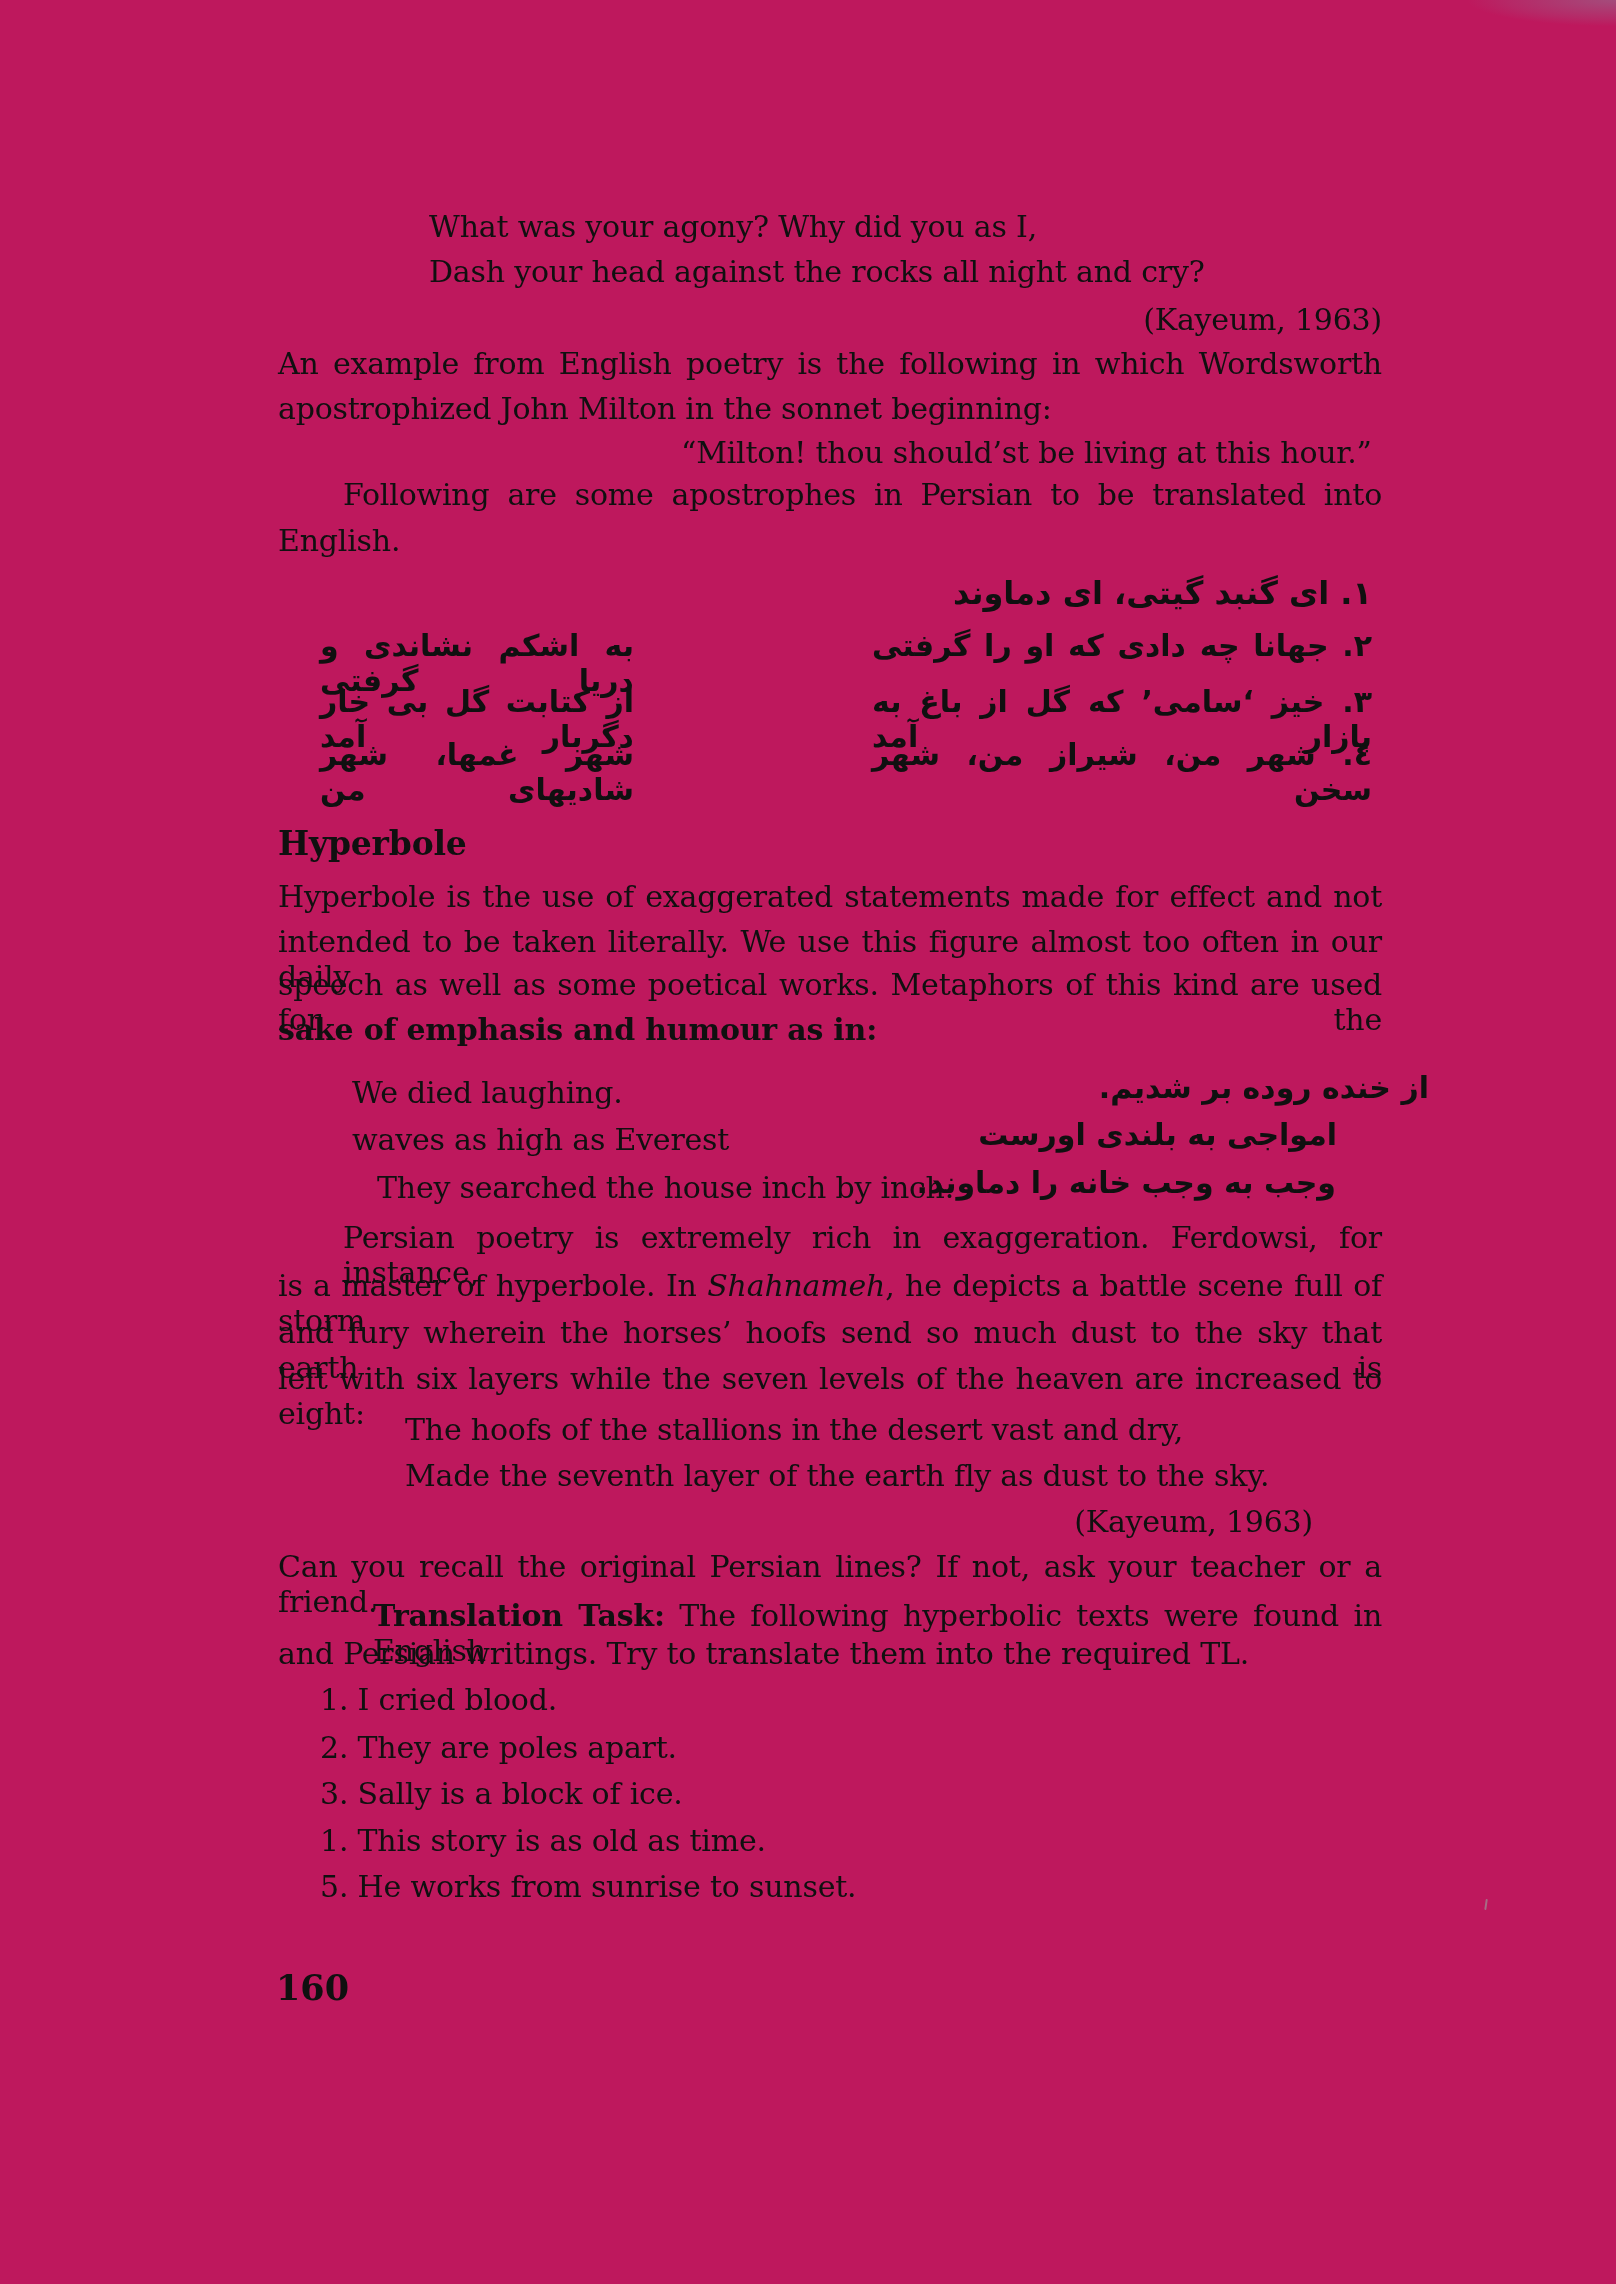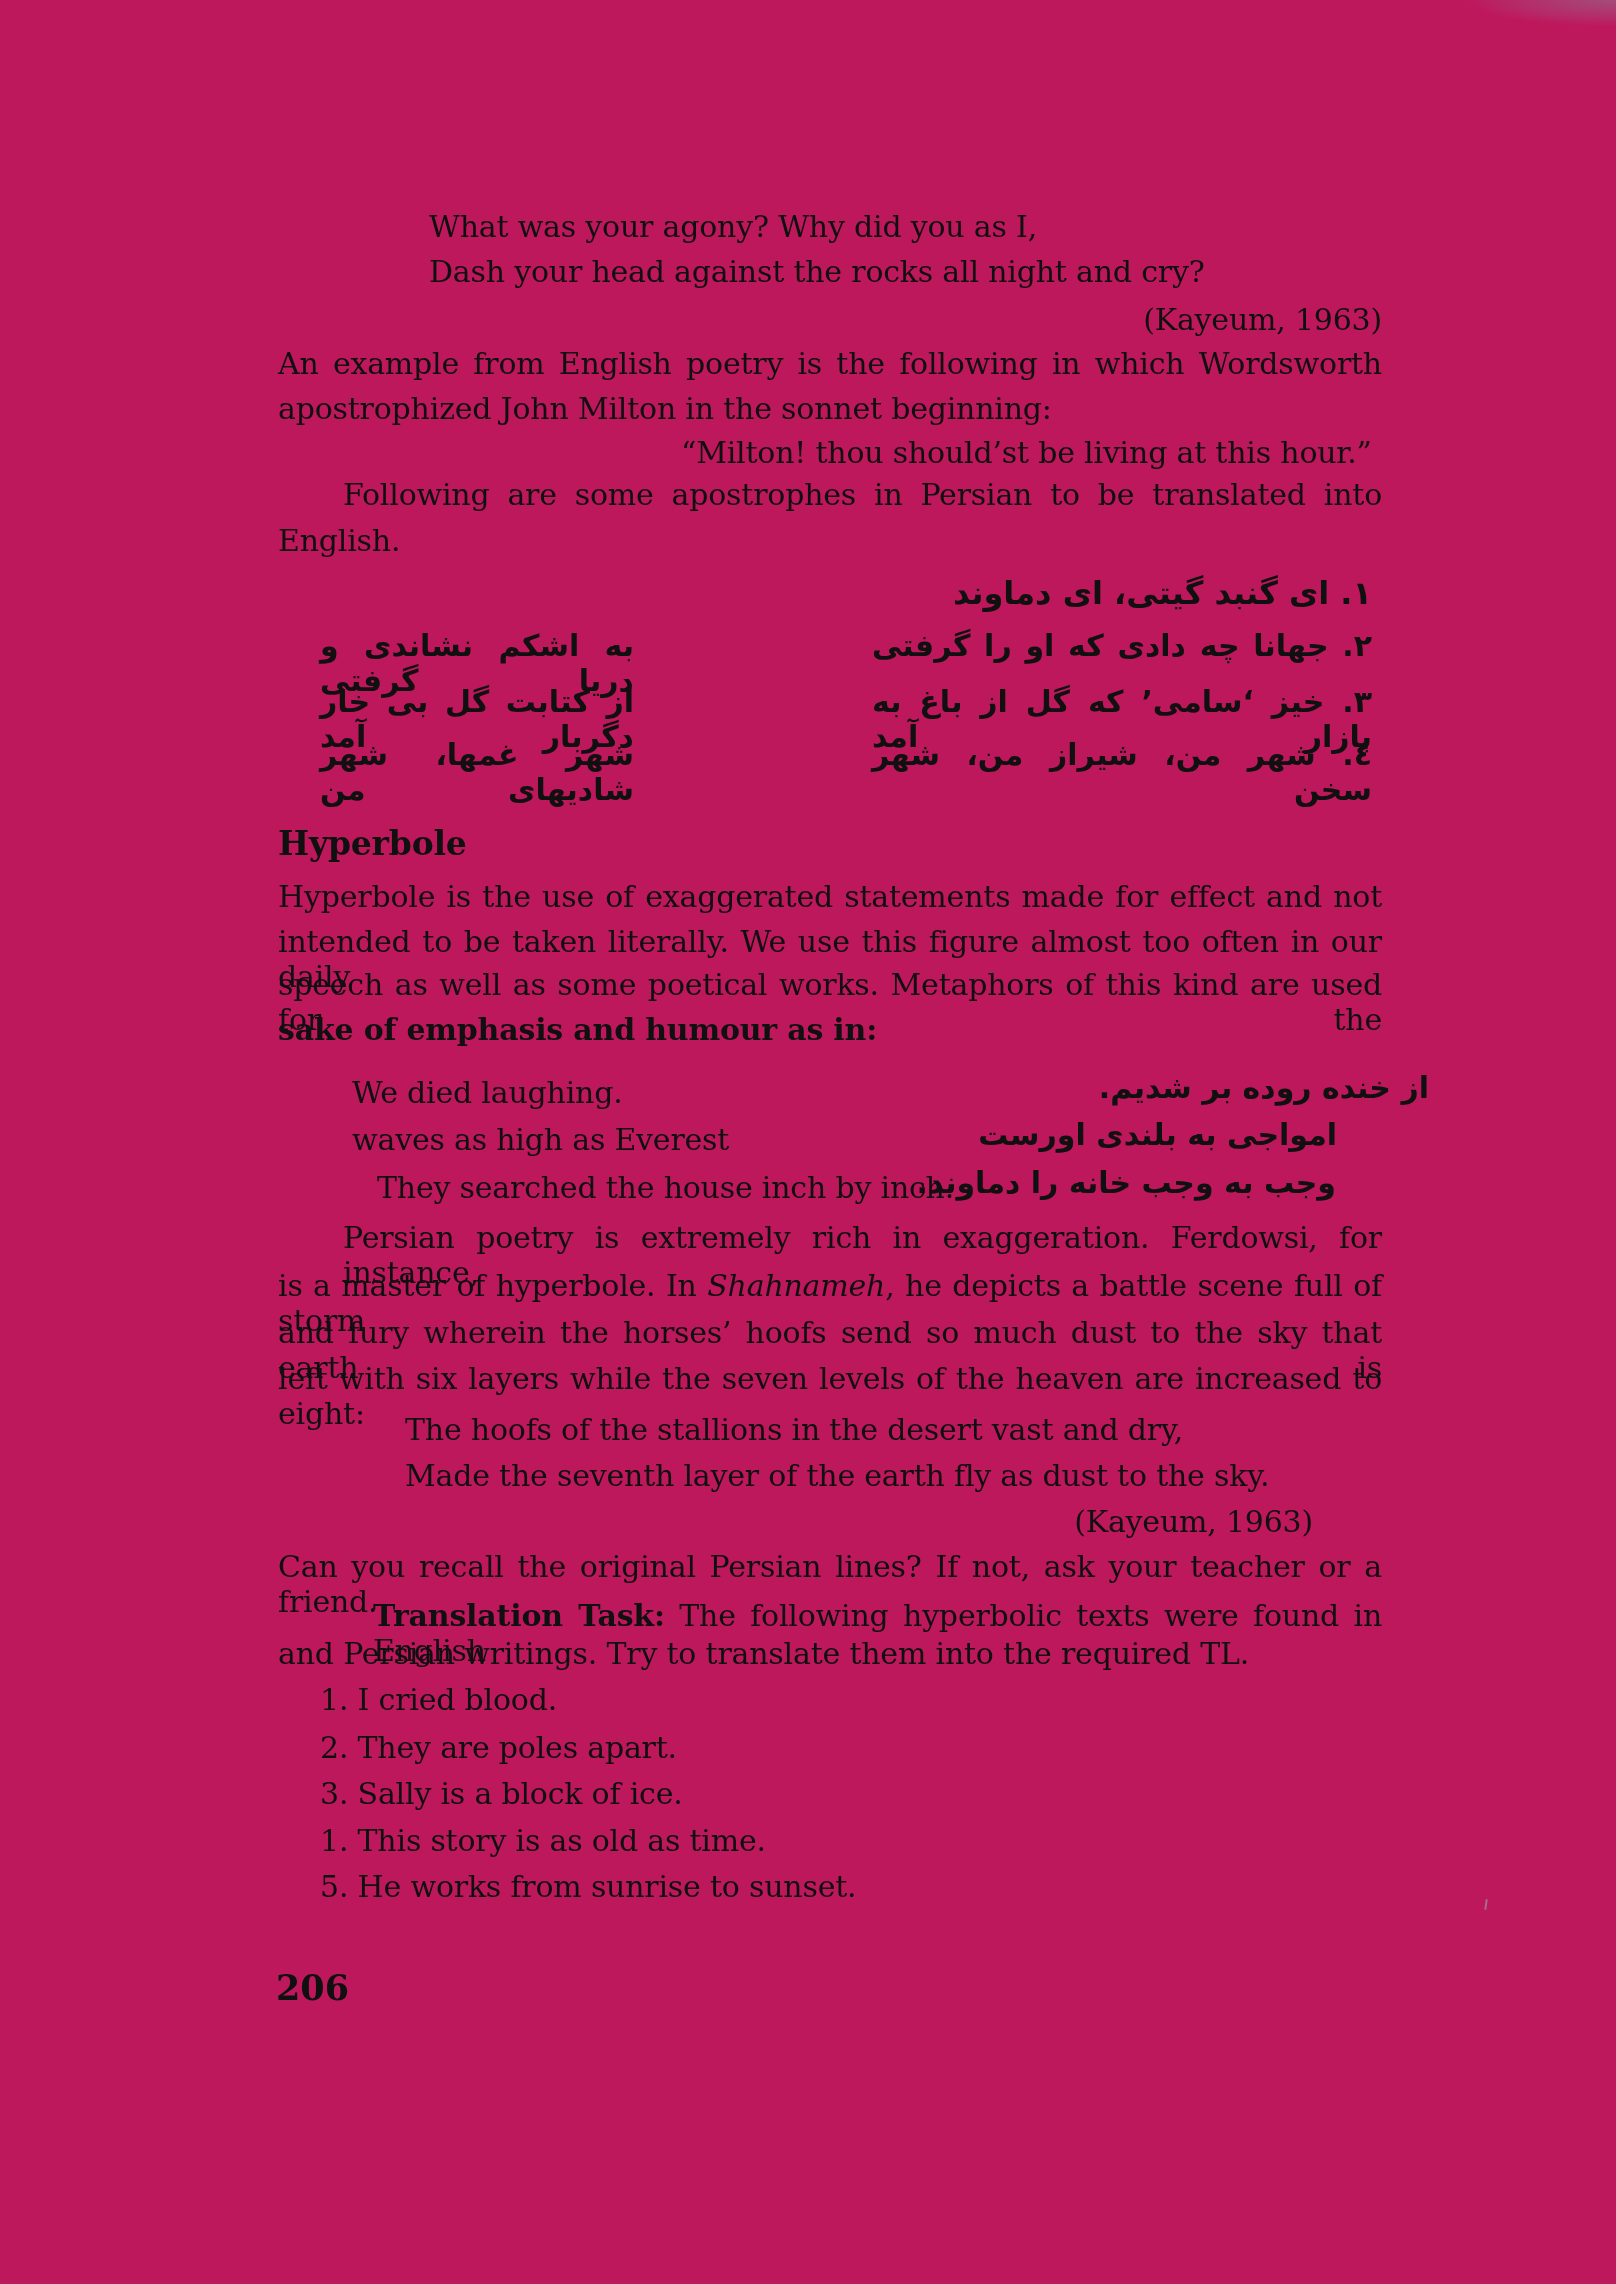--- a/index.html
+++ b/index.html
@@ -109,16 +109,16 @@
   <div class="line" style="left:278px;top:1636px;">and Persian writings. Try to translate them into the required TL.</div>
 
   <div class="line" style="left:320px;top:1682px;">1. I cried blood.</div>
   <div class="line" style="left:320px;top:1730px;">2. They are poles apart.</div>
   <div class="line" style="left:320px;top:1776px;">3. Sally is a block of ice.</div>
   <div class="line" style="left:320px;top:1823px;">1. This story is as old as time.</div>
   <div class="line" style="left:320px;top:1869px;">5. He works from sunrise to sunset.</div>
 
   <div class="speck"></div>
 
-  <div class="line pagenum" style="left:276px;top:1967px;">206</div>
+  <div class="line pagenum" style="left:276px;top:1967px;">160</div>
 
 </div>
 
 
 </body></html>

